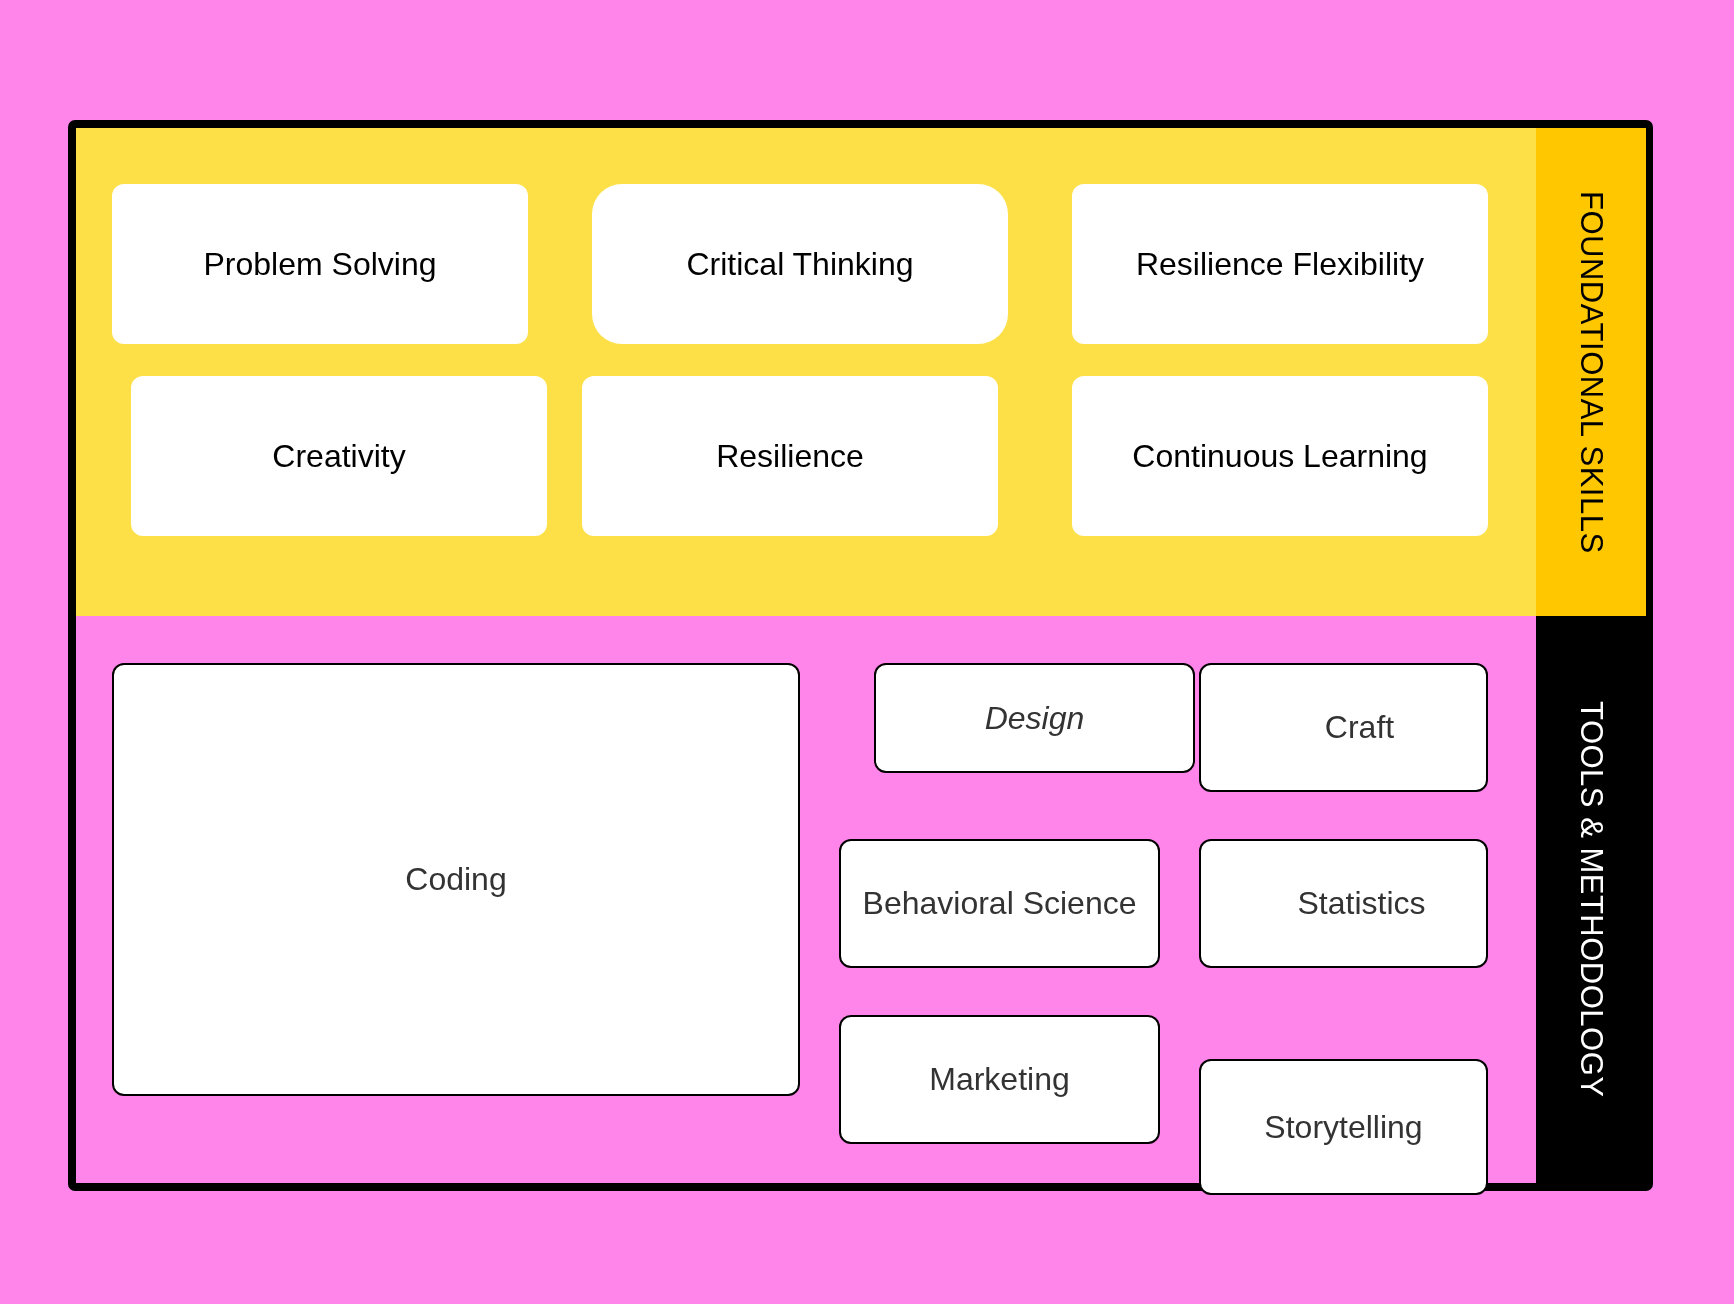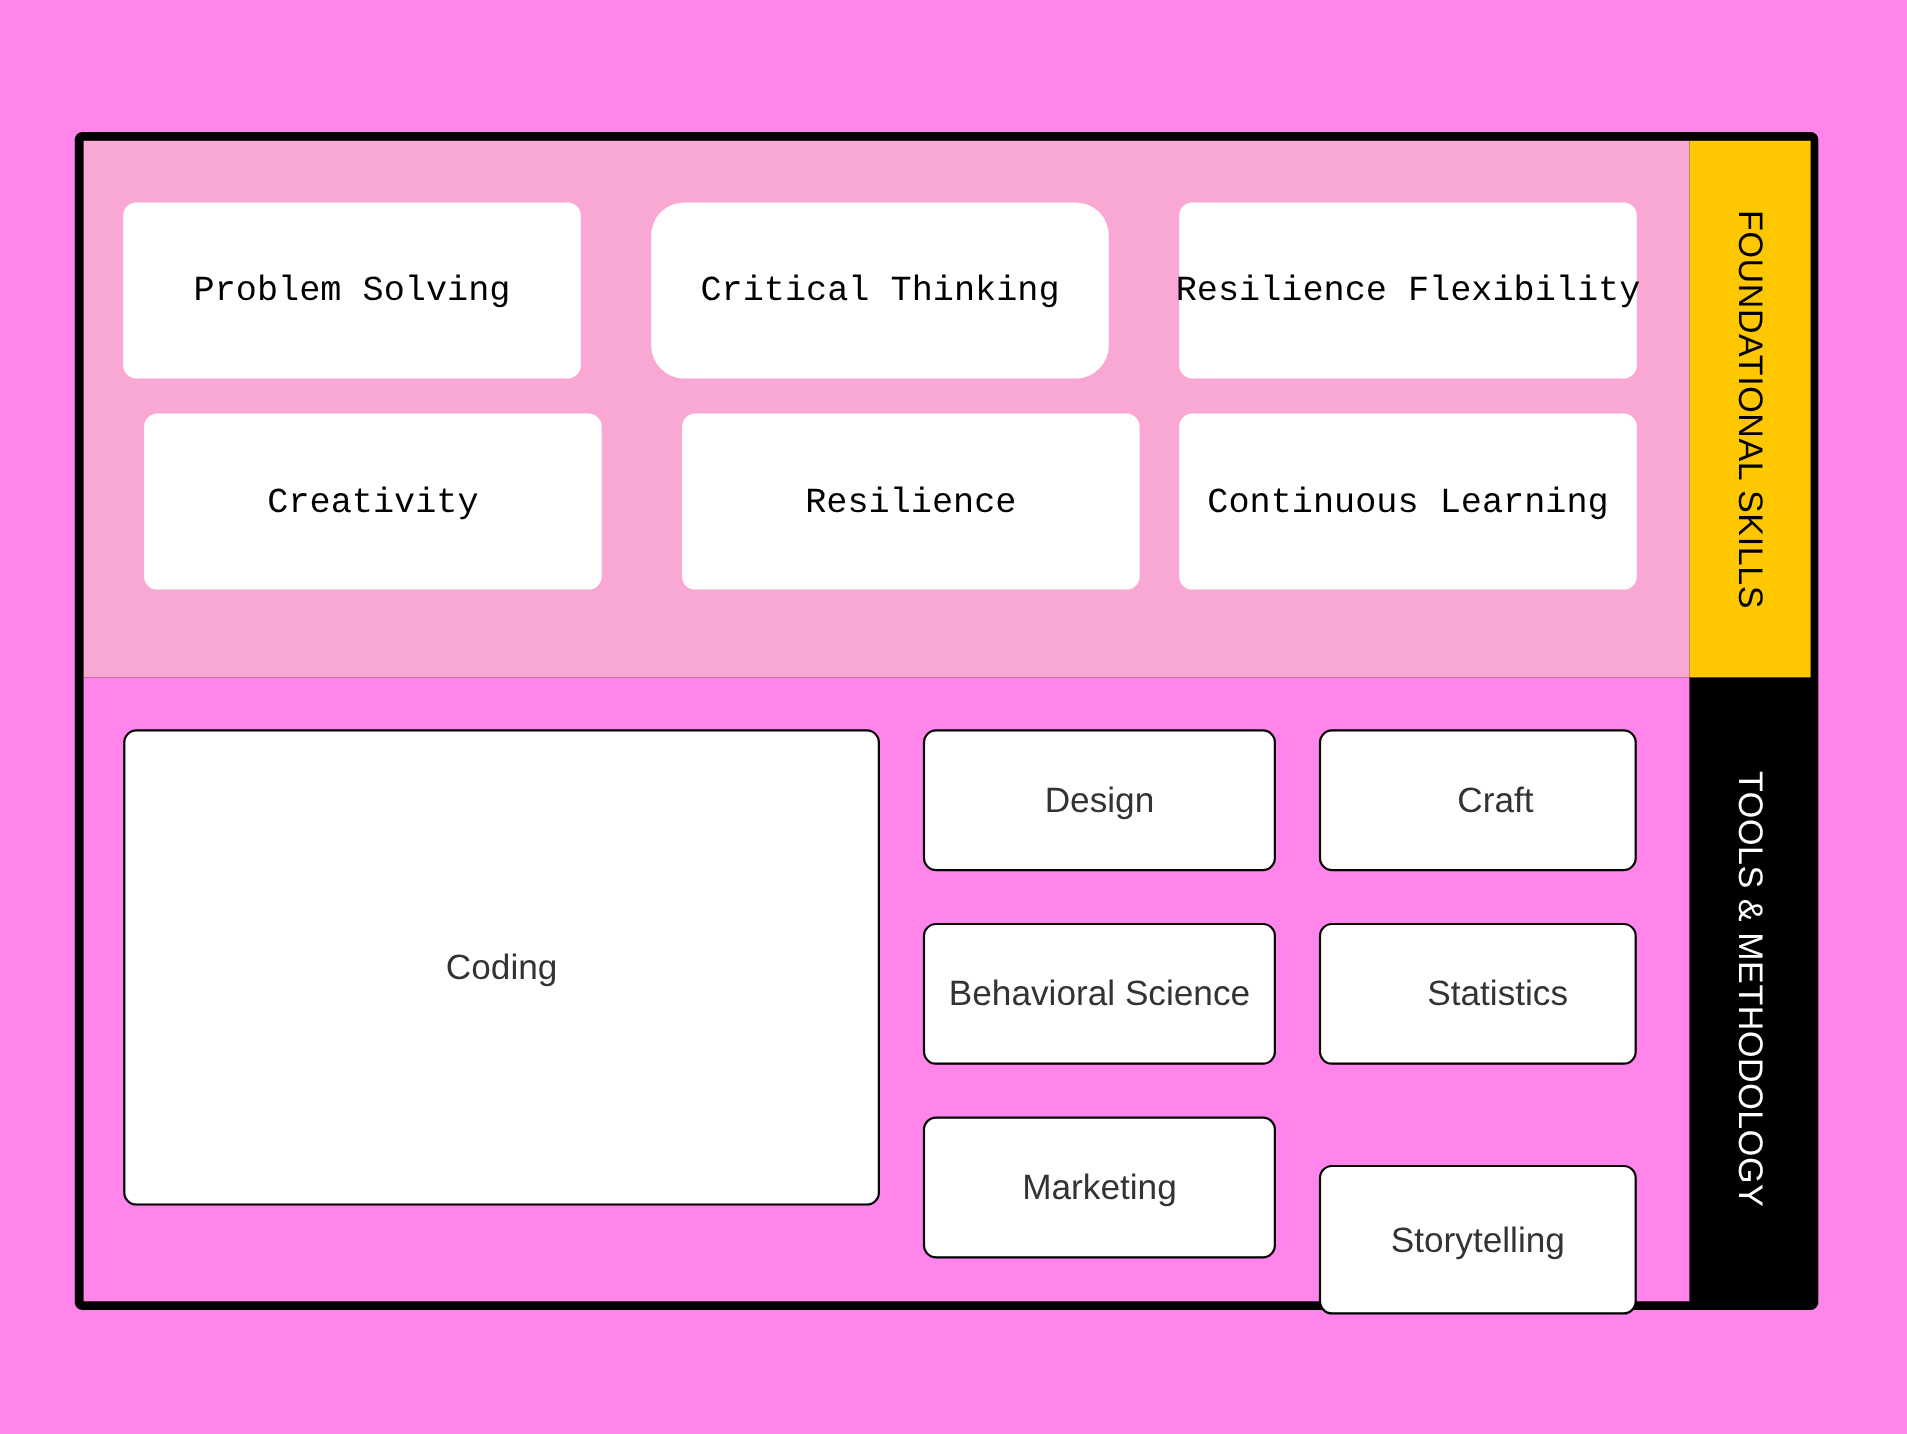--- a/index.html
+++ b/index.html
@@ -23,22 +23,21 @@
       background: #000;
       border-radius: 7px;
       box-sizing: border-box;
     }
     .section-top {
       position: absolute;
       left: 8px;
       top: 8px;
       width: 1460px;
       height: 488px;
-      background: #f9a8d4;
-      font-family: Liberation Mono, monospace;
+      background: #fde047;
     }
     .section-bottom {
       position: absolute;
       left: 8px;
       top: 496px;
       width: 1460px;
       height: 567px;
       background: #FF85EA;
     }
     .side-label {
@@ -104,38 +103,38 @@
     </div>
     <div class="card dark" style="left:516px; top:56px;border-radius:30px;">
       <span>Critical Thinking</span>
     </div>
     <div class="card dark" style="left:996px; top:56px;">
       <span>Resilience Flexibility</span>
     </div>
     <div class="card dark" style="left:36px; top:248px;margin-left:19px;">
       <span>Creativity</span>
     </div>
-    <div class="card dark" style="left:544px; top:248px;">
+    <div class="card dark" style="left:506px; top:248px;">
       <span>Resilience</span>
     </div>
     <div class="card dark" style="left:996px; top:248px;">
       <span>Continuous Learning</span>
     </div>
   </div>
 
   <div class="side-label top">
     <span>FOUNDATIONAL SKILLS</span>
   </div>
 
   <div class="section-bottom">
     <div class="card light" style="left:36px; top:47px; width:688px; height:433px;">
       <span>Coding</span>
     </div>
 
-    <div class="card light" style="left:763px; top:47px; width:321px; height:129px;">
+    <div class="card light" style="left:798px; top:47px; width:321px; height:110px;font-style:italic;">
       <span>Design</span>
     </div>
     <div class="card light" style="left:1123px; top:47px; width:289px; height:129px;padding-left:32px;">
       <span>Craft</span>
     </div>
 
     <div class="card light" style="left:763px; top:223px; width:321px; height:129px;">
       <span>Behavioral Science</span>
     </div>
     <div class="card light" style="left:1123px; top:223px; width:289px; height:129px;padding-left:36px;">

